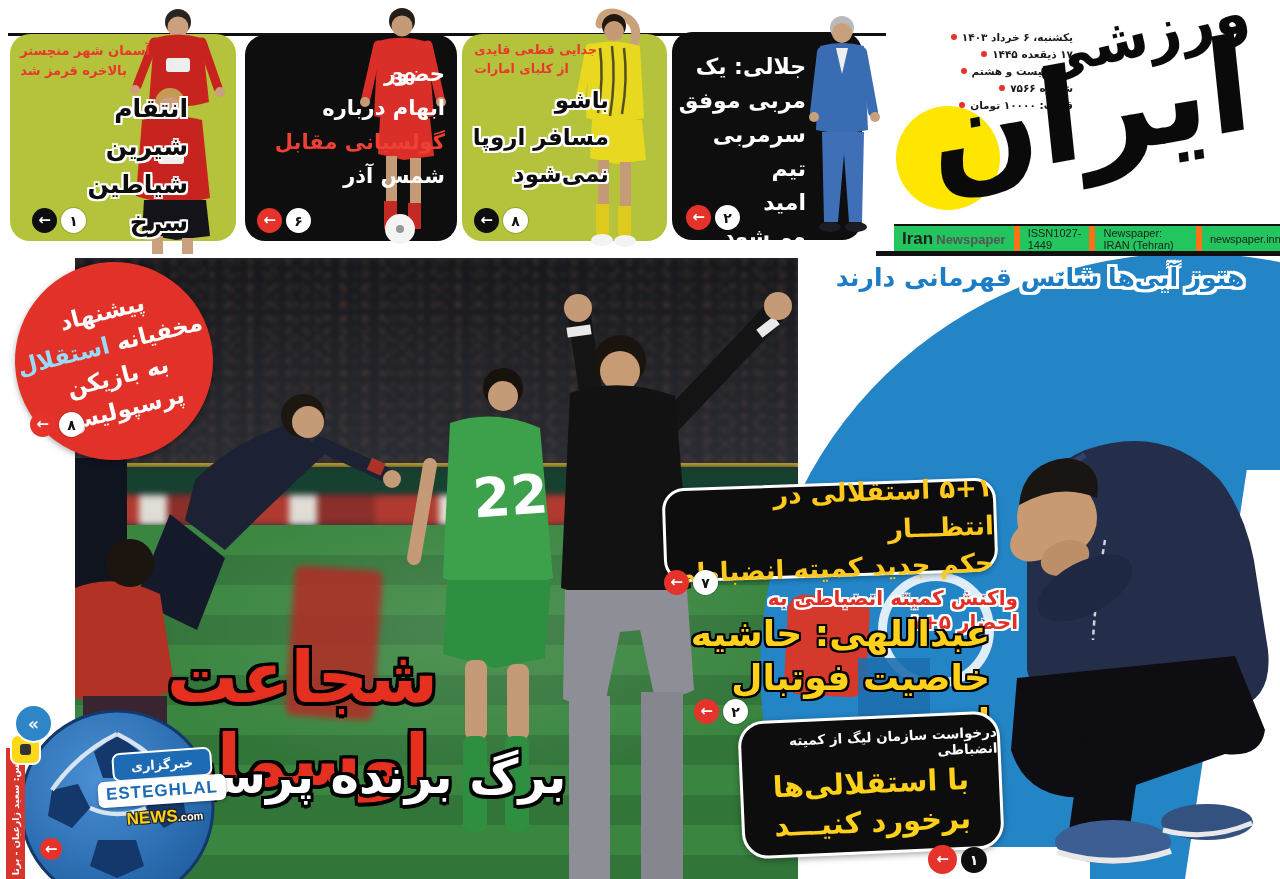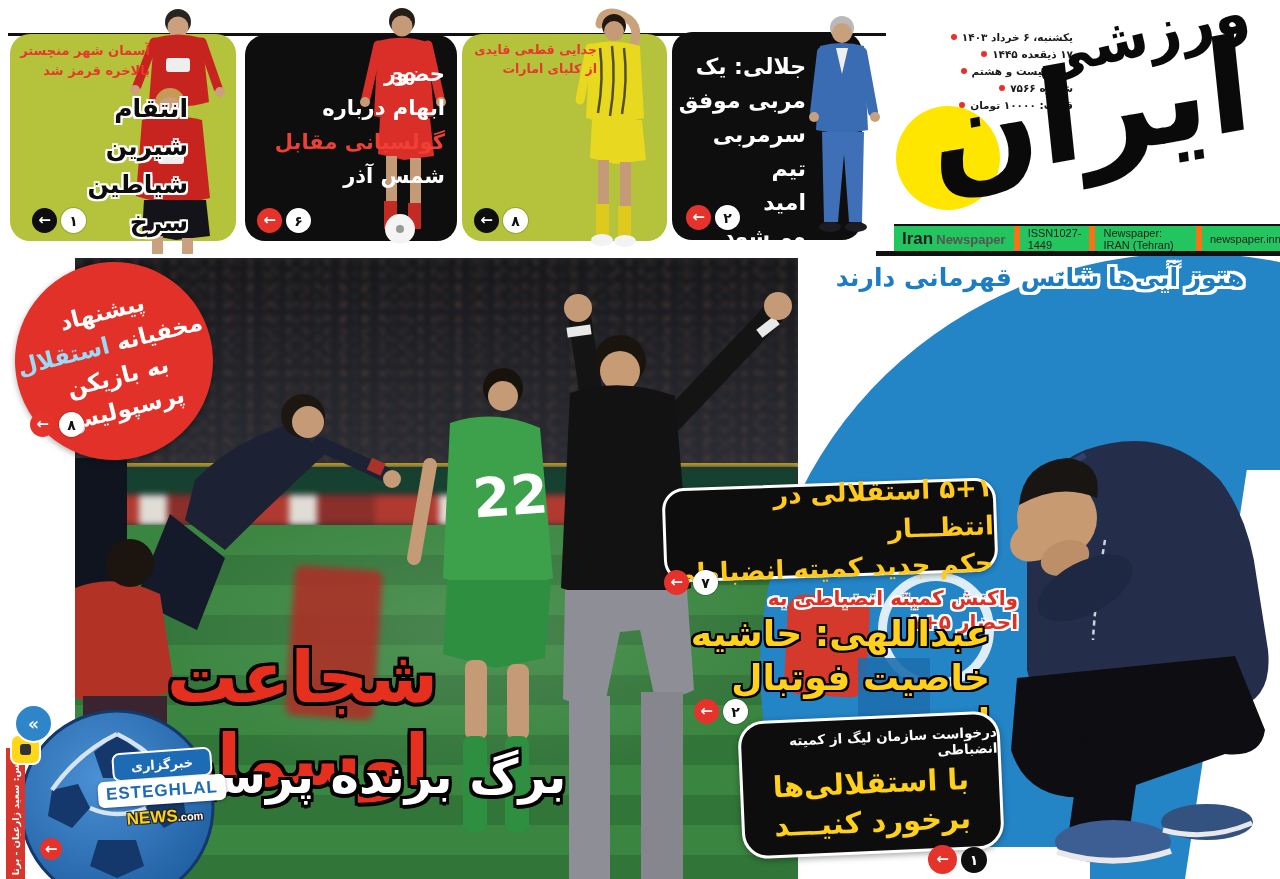--- a/index.html
+++ b/index.html
@@ -15,21 +15,21 @@
   .olw{text-shadow:-2px -2px 0 #fff,2px -2px 0 #fff,-2px 2px 0 #fff,2px 2px 0 #fff,-2px 0 0 #fff,2px 0 0 #fff,0 -2px 0 #fff,0 2px 0 #fff;}
   .olw3{text-shadow:-3px -3px 0 #fff,3px -3px 0 #fff,-3px 3px 0 #fff,3px 3px 0 #fff,-3px 0 0 #fff,3px 0 0 #fff,0 -3px 0 #fff,0 3px 0 #fff;}
   .pbadge{position:absolute;display:flex;align-items:center;gap:4px;z-index:8;}
   .chip{width:25px;height:25px;border-radius:50%;display:flex;align-items:center;justify-content:center;
         font-weight:bold;font-size:14px;line-height:1;}
   .chip.red{background:#e5332b;color:#fff;}
   .chip.darkc{background:#0e0e0e;color:#fff;}
   .chip.whitec{background:#fff;color:#111;box-shadow:0 0 0 1px rgba(0,0,0,.15);}
   .chip.blackc{background:#0e0e0e;color:#fff;}
   .chip.arrow::before{content:"←";font-size:15px;}
-  .kicker-red{color:#e8372c;font-weight:bold;text-align:right;}
+  .kicker-red{color:#e8372c;font-weight:bold;text-align:left;}
   .cardtitle{font-weight:bold;text-align:right;color:#0d0d0d;line-height:1.45;}
   .masthead-info{list-style:none;margin:0;padding:0;}
   .masthead-info li{display:flex;flex-direction:row;justify-content:flex-start;align-items:center;gap:5px;
         font-size:10.5px;font-weight:bold;color:#1a1a1a;height:17px;direction:rtl;}
   .masthead-info li .dot{width:6px;height:6px;border-radius:50%;background:#e5332b;flex:0 0 auto;}
   .mfcell{font-family:"Liberation Sans","DejaVu Sans",sans-serif;font-size:11px;color:#222;
         display:flex;align-items:center;justify-content:center;padding:0 8px;}
   .mfcell+.mfcell{border-left:6px solid #f97316;}
   .vert{writing-mode:vertical-rl;transform:rotate(180deg);}
   .blur2{filter:blur(2.5px);}
@@ -117,20 +117,25 @@
       <rect x="46" y="152" width="11" height="46" fill="#c59a76"></rect>
         <rect x="68" y="154" width="11" height="44" fill="#c59a76"></rect>
       <rect x="44" y="196" width="13" height="32" fill="#ddca1c"></rect>
         <rect x="66" y="198" width="13" height="30" fill="#ddca1c"></rect>
       <ellipse cx="50" cy="232" rx="11" ry="6" fill="#f3f3f3"></ellipse>
         <ellipse cx="73" cy="233" rx="11" ry="6" fill="#f3f3f3"></ellipse>
     </svg>
     <div class="abs fa kicker-red" style="right:70px;top:6px;font-size:12.5px;line-height:1.55;z-index:3;">
       <span style="display:block">جدایی قطعی قایدی</span>
       <span style="display:block">از کلبای امارات</span>
+    </div>
+    <div class="abs fa cardtitle olw" style="right:58px;top:48px;width:150px;font-size:23px;line-height:37px;z-index:3;">
+      <span style="display:block">باشو</span>
+      <span style="display:block">مسافر اروپا</span>
+      <span style="display:block">نمی‌شود</span>
     </div>
     <div class="pbadge" style="left:12px;bottom:8px;">
       <span class="chip darkc arrow"></span>
       <span class="chip whitec">۸</span>
     </div>
   </section>
 
   <section class="card dark" style="left:672px;top:32px;width:190px;height:208px;z-index:2;">
     <div class="abs fa" style="right:56px;top:18px;width:130px;text-align:right;font-weight:bold;font-size:22px;line-height:34px;color:#fff;z-index:3;">
       <span style="display:block">جلالی: یک</span>

